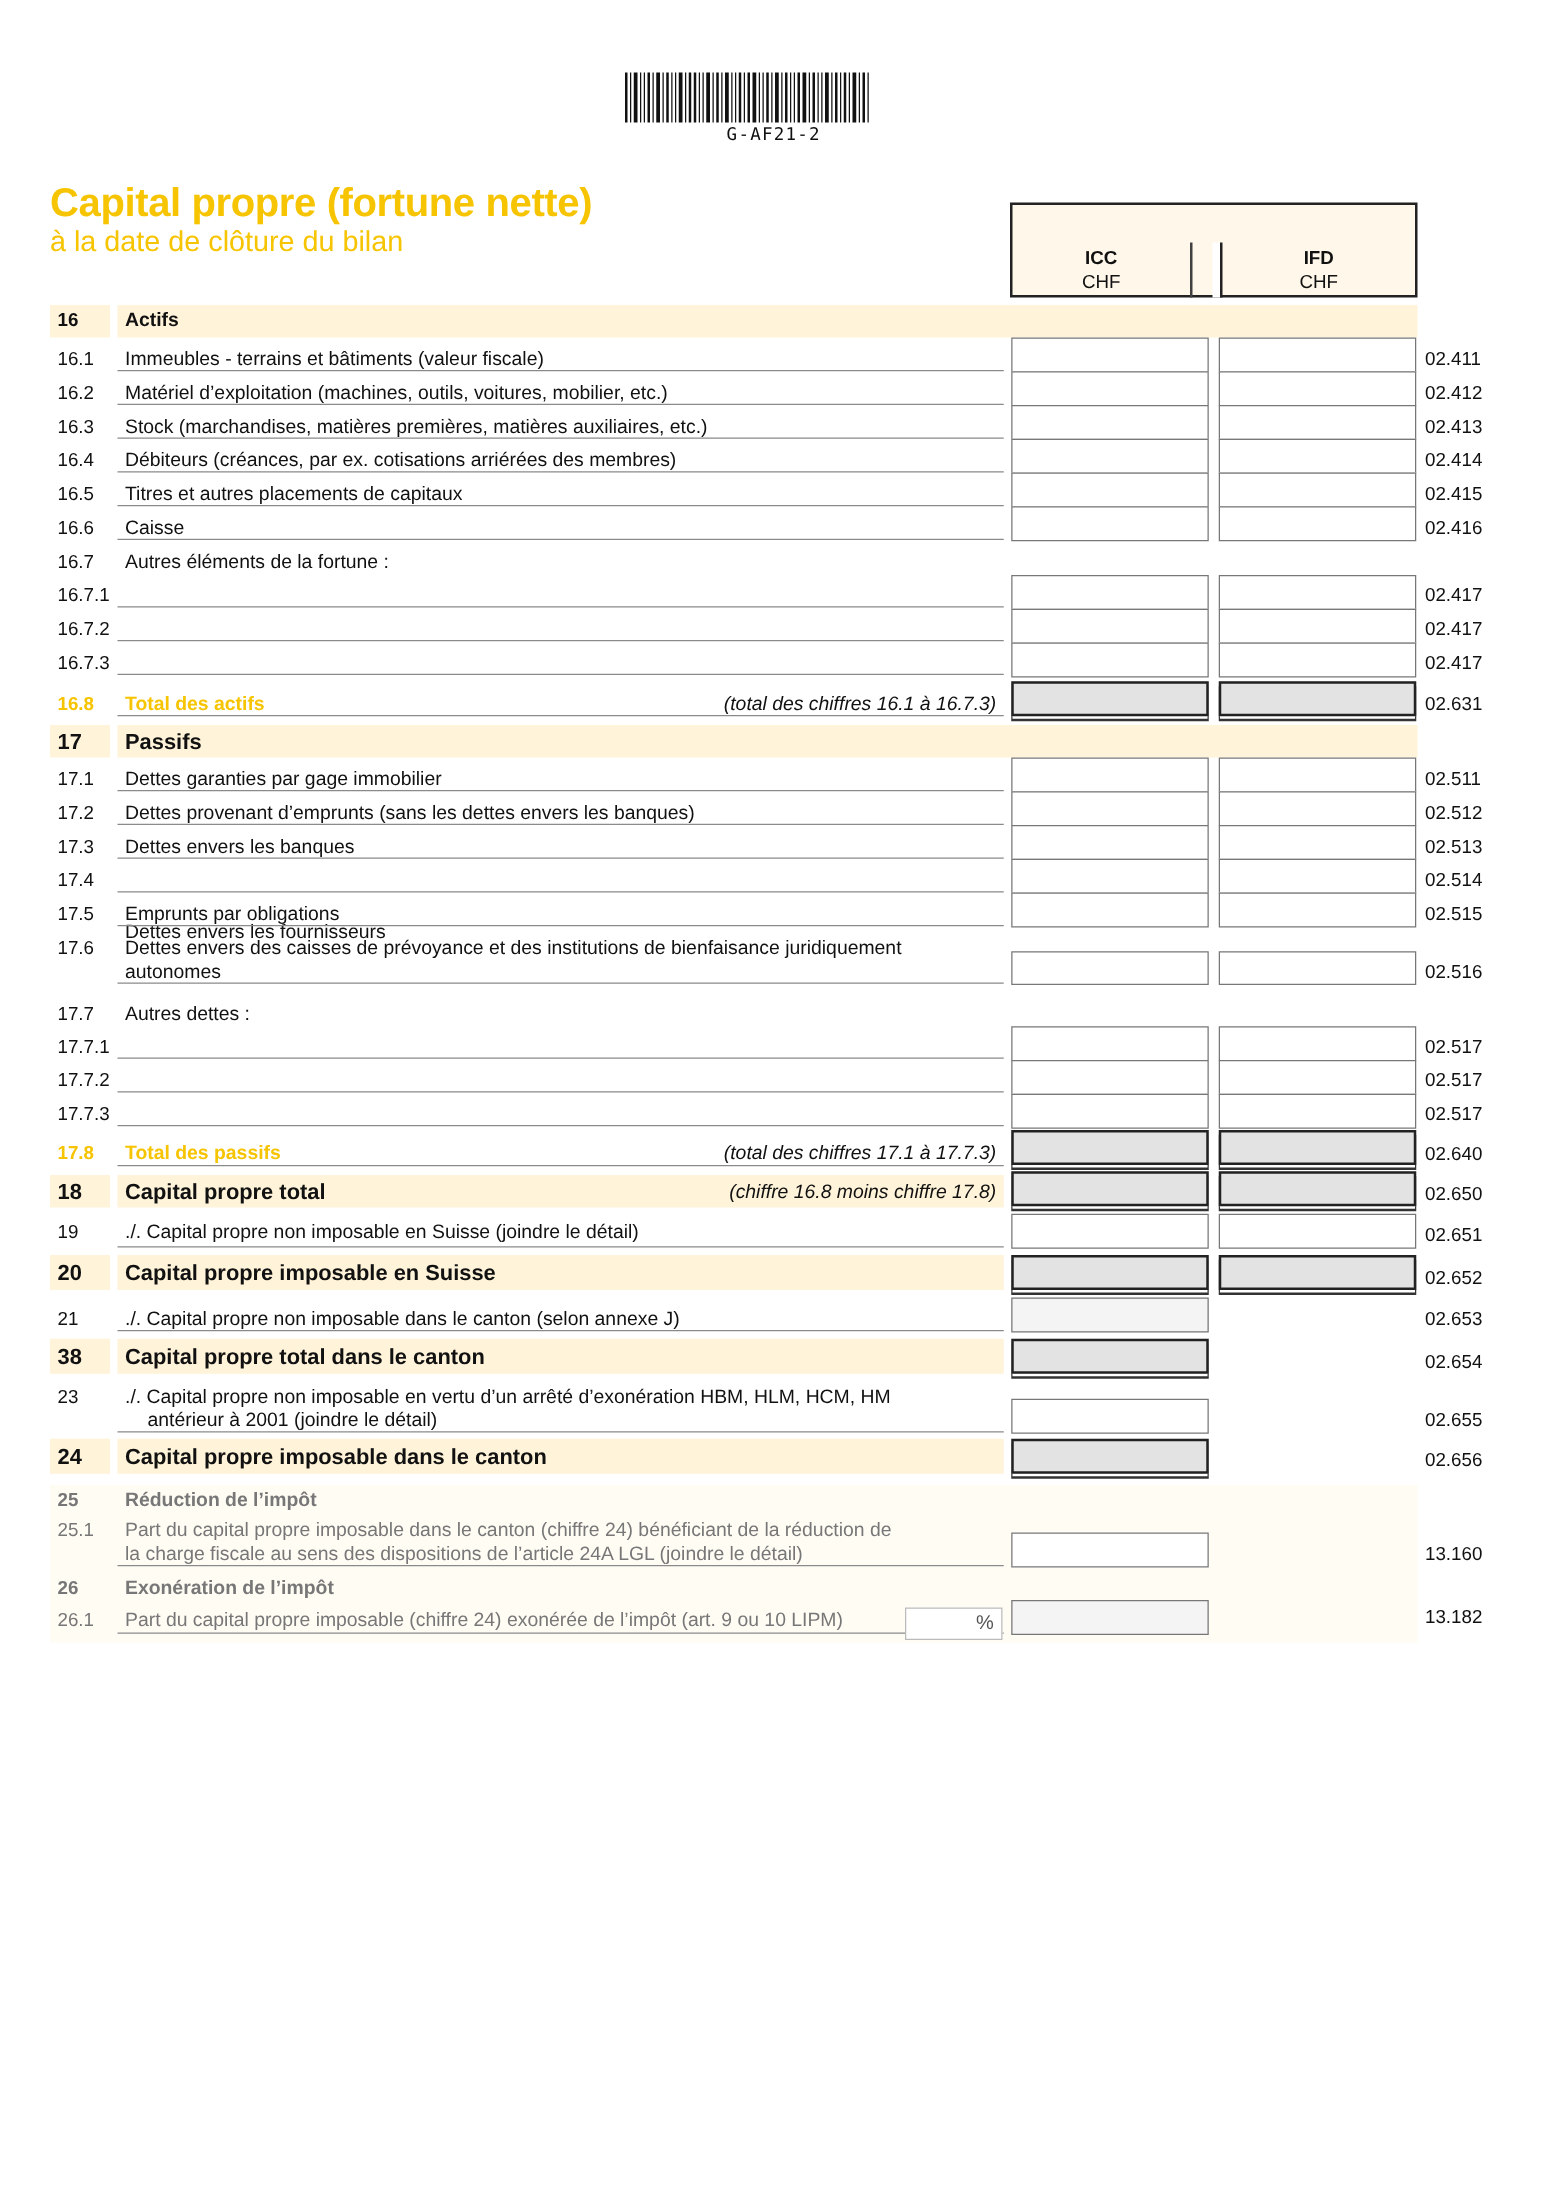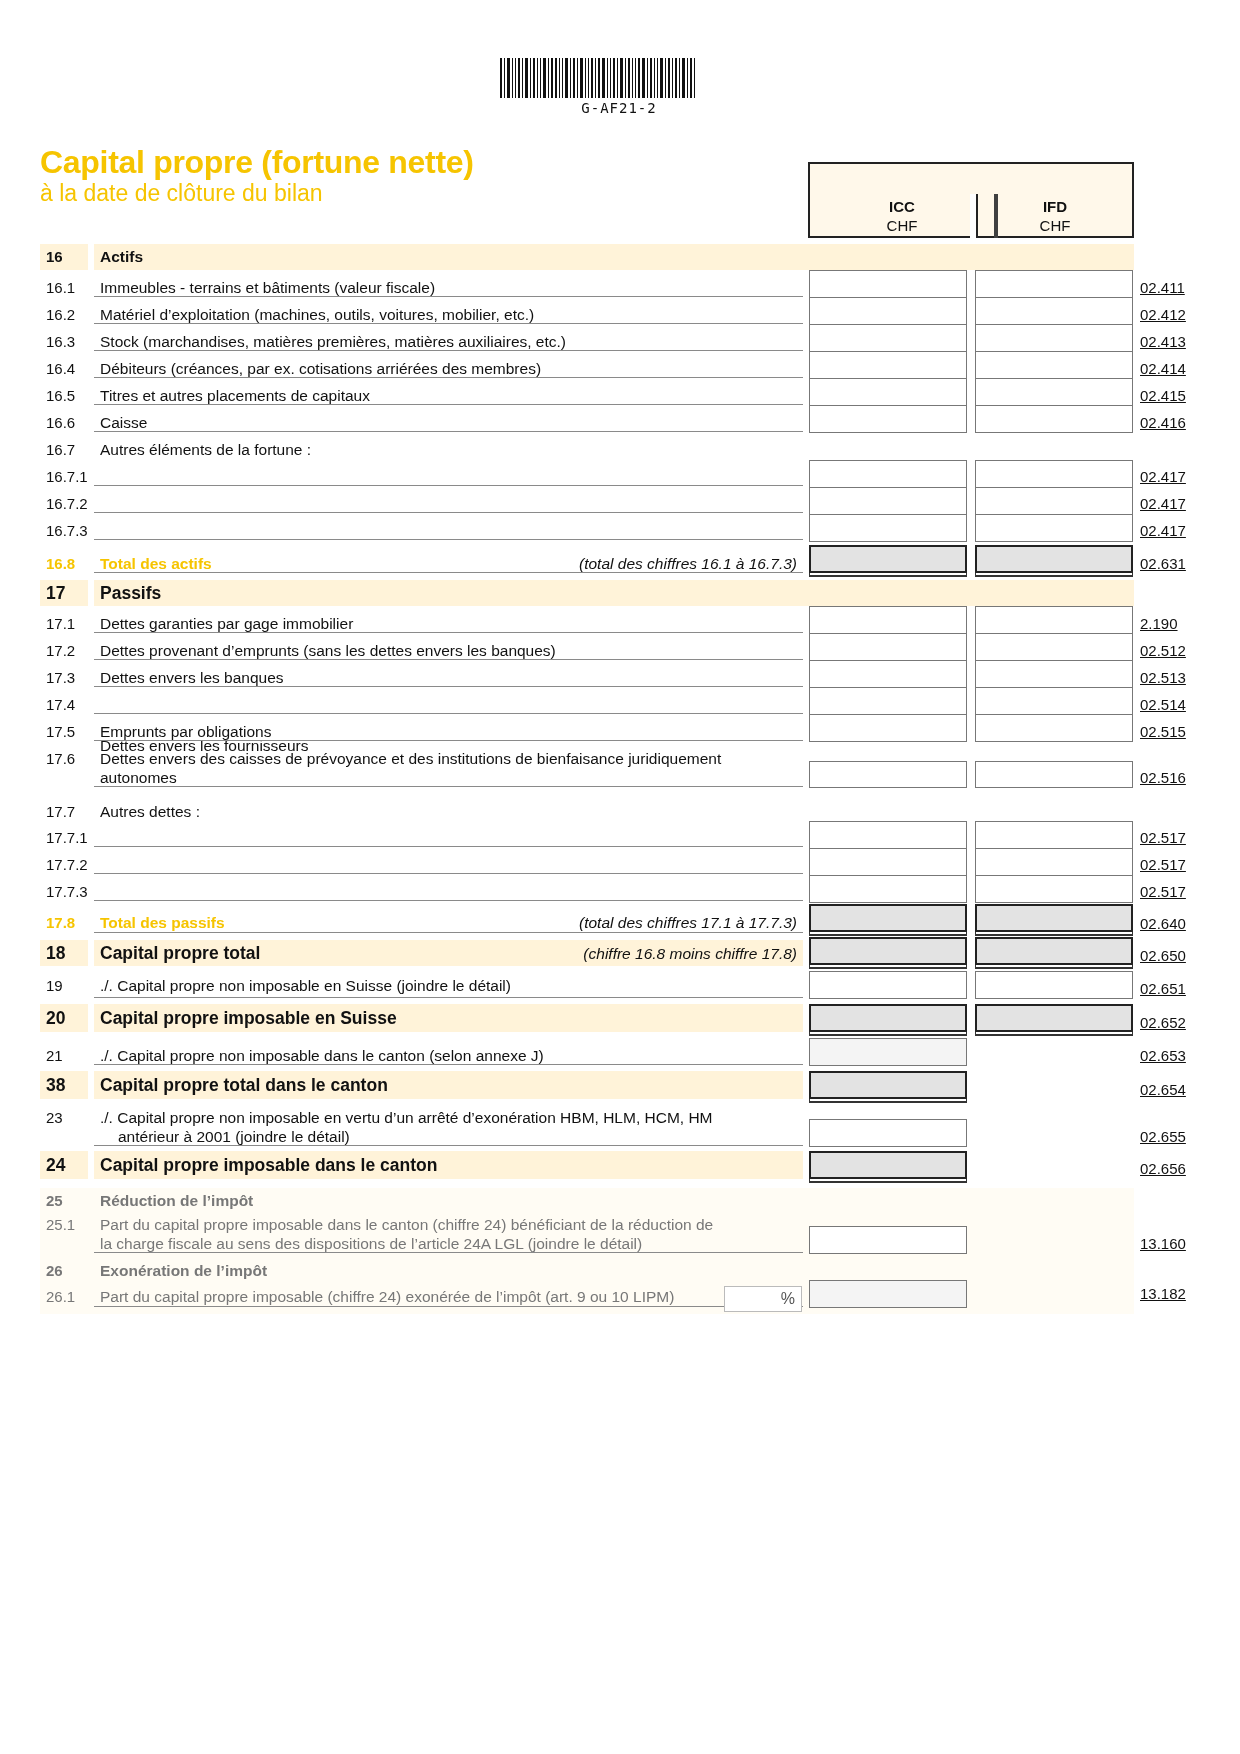--- a/index.html
+++ b/index.html
@@ -14,40 +14,40 @@
   .title { left:40px; top:144px; font-size:32px; font-weight:bold; color:#f6c400; letter-spacing:-0.3px; }
   .subtitle { left:40px; top:180px; font-size:23px; color:#f6c400; }
   
   .hdr { left:808px; top:162px; width:326px; height:76px; border:2px solid #222; box-sizing:border-box;
          background:#fff8ea; }
   .hdr-year { position:absolute; left:0; top:0; width:100%; height:30px; border-bottom:2px solid #222;
               box-sizing:border-box; text-align:center; font-weight:bold; font-size:15px; line-height:30px; }
   .hdr-col { position:absolute; top:30px; height:44px; box-sizing:border-box; text-align:center;
              font-size:15px; line-height:19px; padding-top:3px; }
   .hdr-col b { display:block; font-weight:bold; }
-  .hdr-icc { left:0; width:188px; border-right:4px solid #404040; }
+  .hdr-icc { left:0; width:144px; border-right:2px solid #404040; }
   .hdr-gap { position:absolute; left:160px; top:30px; width:6px; height:44px; background:#fff; }
   .hdr-ifd { left:166px; width:156px; border-left:2px solid #222; }
   
   .band { background:#fff3d9; }
   .band-num { left:40px; width:48px; }
   .band-lbl { left:94px; width:1040px; }
   .num { left:46px; font-size:15px; }
   .lbl { left:100px; font-size:15.5px; }
   .line { left:94px; width:709px; height:0; border-bottom:1.5px solid #8a8a8a; }
   .bold { font-weight:bold; }
   .big { font-size:17.5px; font-weight:bold; }
   .yellow { color:#f6c400; font-weight:bold; }
   .note { font-style:italic; font-size:15.5px; text-align:right; }
   .box { box-sizing:border-box; border:1.5px solid #777; background:#fff; }
   .box.icc { left:809px; width:158px; }
   .box.ifd { left:975px; width:158px; }
   .box.total { border:2.5px solid #222; background:#e3e3e3; box-shadow:0 3px 0 -1px #fff, 0 4px 0 0 #333; }
   .box.light { background:#f4f4f4; }
-  .code { left:1140px; font-size:15px;text-decoration:underline; }
+  .code { left:1140px; font-size:15px; }
   .grey { color:#777; }
   .soft-bg { left:40px; top:1188px; width:1094px; height:126px; background:#fffcf4; }
   .pct-box { left:724px; top:1286px; width:78px; height:26px; border:1.5px solid #bbb; box-sizing:border-box;
              background:#fff; text-align:right; padding-right:6px; font-size:16px; line-height:24px; color:#555; }
 </style>
 </head>
 <body>
 
 <div class="abs barcode">
   <span style="width:2px"></span>
@@ -216,21 +216,21 @@
 <div class="abs band band-lbl" style="top:580px;height:26px;"></div>
 <div class="abs num big" style="top:583px;">17</div>
 <div class="abs lbl big" style="top:583px;">Passifs</div>
 
 <div>
   <div class="abs num" style="top:615px;">17.1</div>
   <div class="abs lbl" style="top:615px;">Dettes garanties par gage immobilier</div>
   <div class="abs line" style="top:632px;"></div>
   <div class="abs box icc" style="top:606px;height:28px;"></div>
   <div class="abs box ifd" style="top:606px;height:28px;"></div>
-  <div class="abs code" style="top:615px;">2.190</div>
+  <div class="abs code" style="top:615px;">02.511</div>
 </div>
 <div>
   <div class="abs num" style="top:642px;">17.2</div>
   <div class="abs lbl" style="top:642px;">Dettes provenant d’emprunts (sans les dettes envers les banques)</div>
   <div class="abs line" style="top:659px;"></div>
   <div class="abs box icc" style="top:633px;height:28px;"></div>
   <div class="abs box ifd" style="top:633px;height:28px;"></div>
   <div class="abs code" style="top:642px;">02.512</div>
 </div>
 <div>

